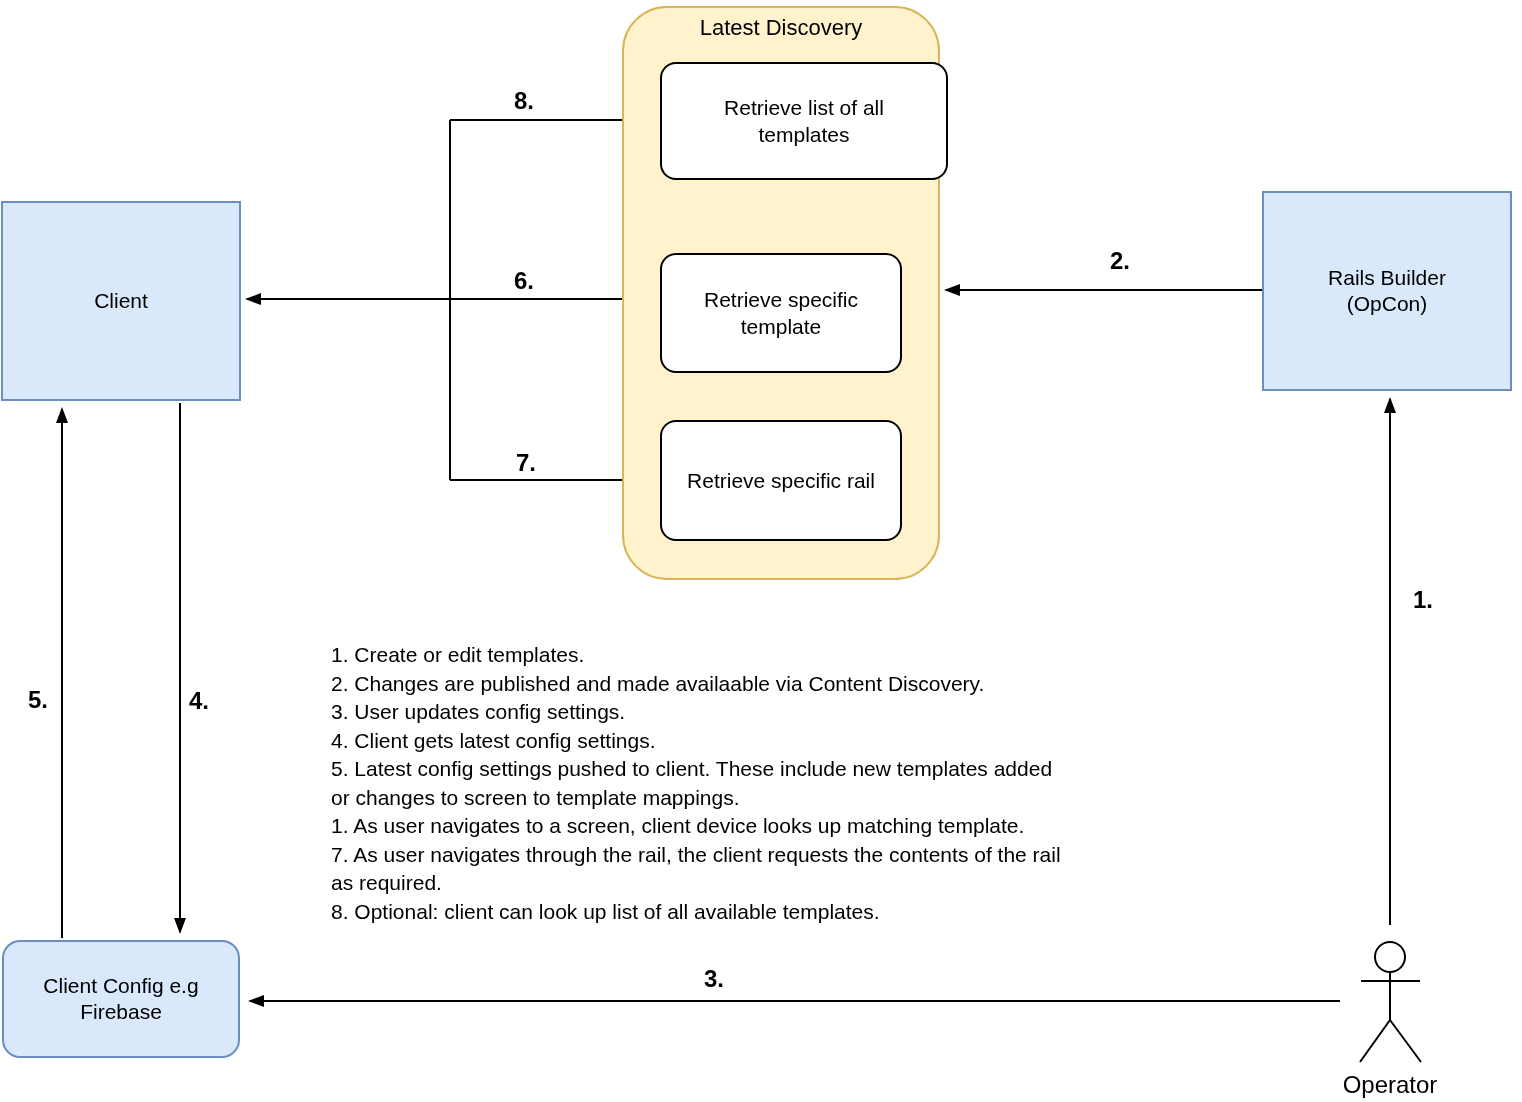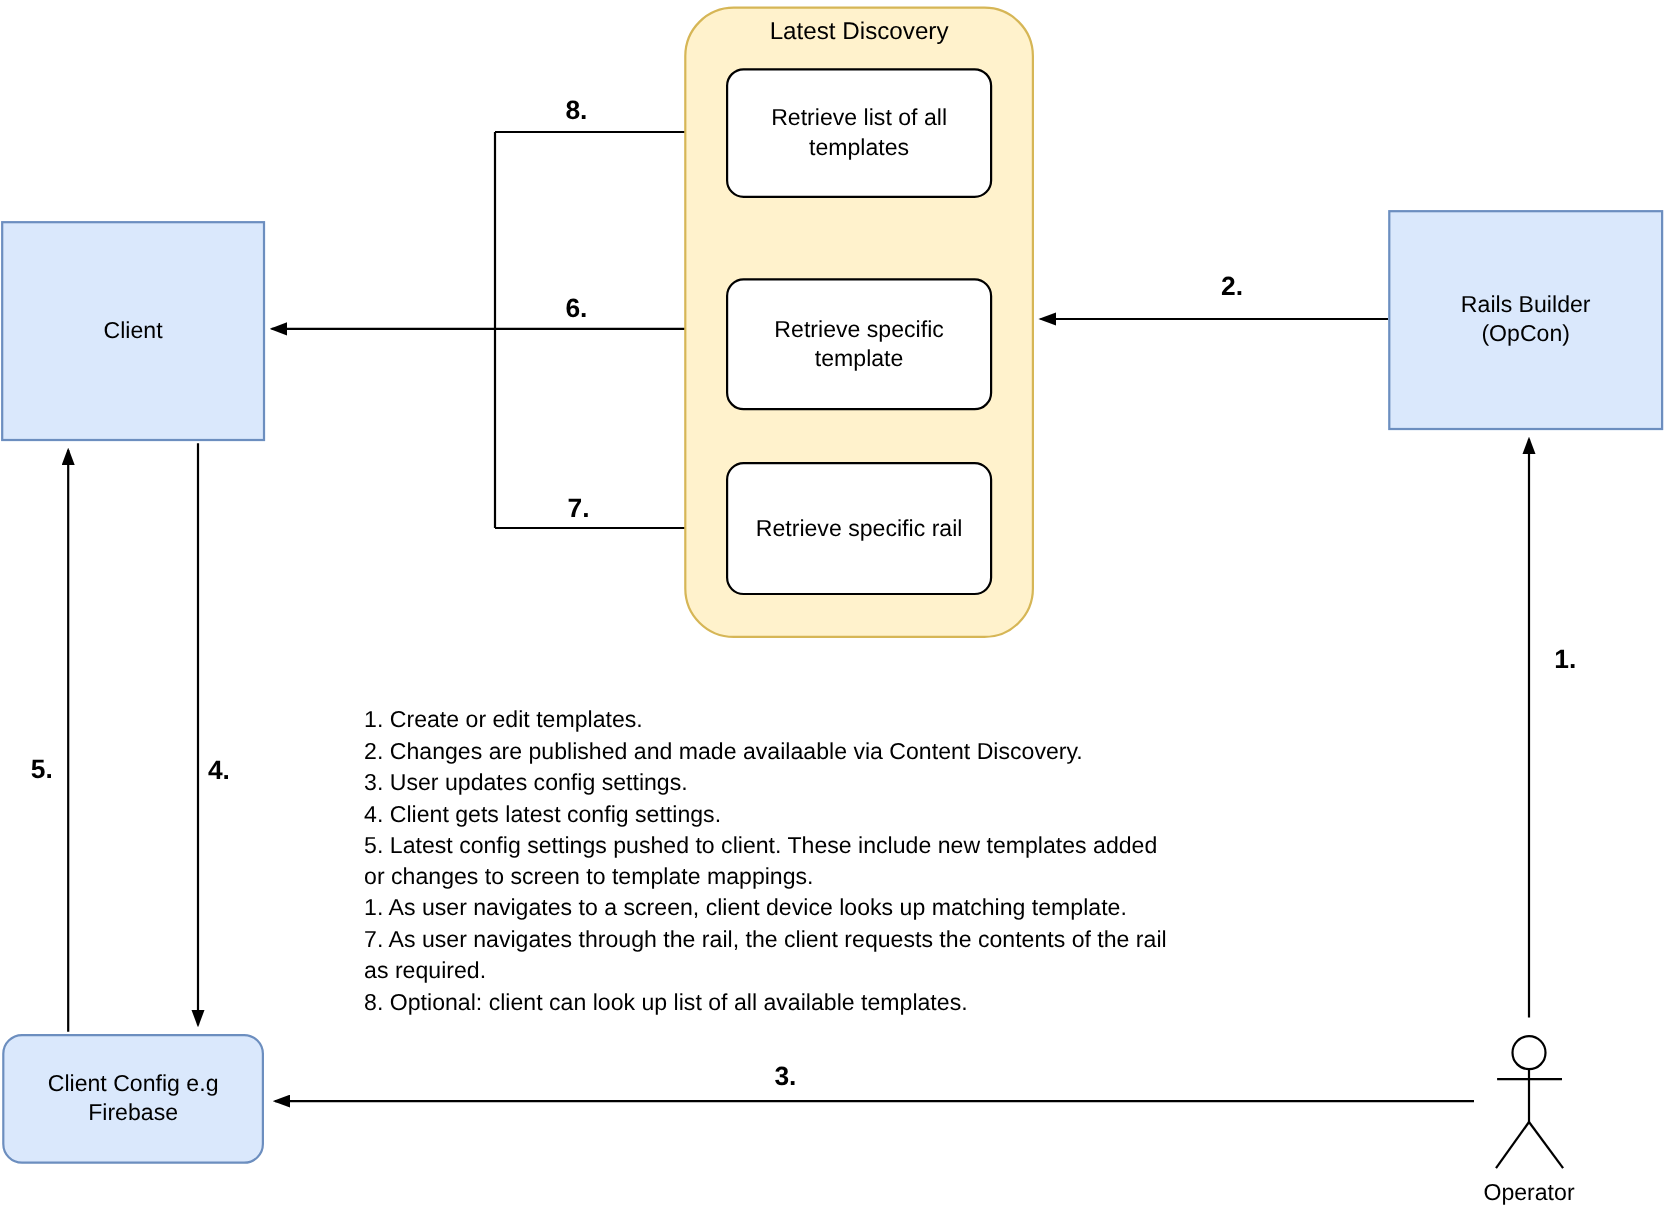--- a/index.html
+++ b/index.html
@@ -37,21 +37,21 @@
     border-radius:16px;
     display:flex;align-items:center;justify-content:center;
     text-align:center;font-size:21px;line-height:1.3;
     box-sizing:border-box;
   }
   .num{
     position:absolute;font-size:24px;font-weight:bold;
     transform:translate(-50%,-50%);white-space:nowrap;
   }
   .plain-label{
-    position:absolute;font-size:21px;
+    position:absolute;font-size:24px;
     transform:translate(-50%,-50%);white-space:nowrap;
   }
   .notes{
     position:absolute;left:331px;top:641px;width:900px;
     font-size:21px;line-height:28.5px;
   }
   .label-inner{display:inline-block;}
 </style>
 </head>
 <body>
@@ -90,21 +90,21 @@
       <line x1="1361" y1="981" x2="1420" y2="981"></line>
       <line x1="1390" y1="972" x2="1390" y2="1020"></line>
       <line x1="1390" y1="1020" x2="1360" y2="1062"></line>
       <line x1="1390" y1="1020" x2="1421" y2="1062"></line>
     </g>
   </svg>
 
   <div class="group" style="left:622px;top:6px;width:318px;height:574px;"></div>
   <div class="group-title" style="left:622px;top:15px;width:318px;">Latest Discovery</div>
 
-  <div class="subbox" style="left:660px;top:62px;width:242px;height:118px;">
+  <div class="subbox" style="left:660px;top:62px;width:288px;height:118px;">
     <span class="label-inner" style="width:210px;">Retrieve list of all templates</span>
   </div>
 
   <div class="subbox" style="left:660px;top:253px;width:242px;height:120px;">
     <span class="label-inner" style="width:190px;">Retrieve specific template</span>
   </div>
 
   <div class="subbox" style="left:660px;top:420px;width:242px;height:121px;">
     <span class="label-inner" style="width:230px;">Retrieve specific rail</span>
   </div>

